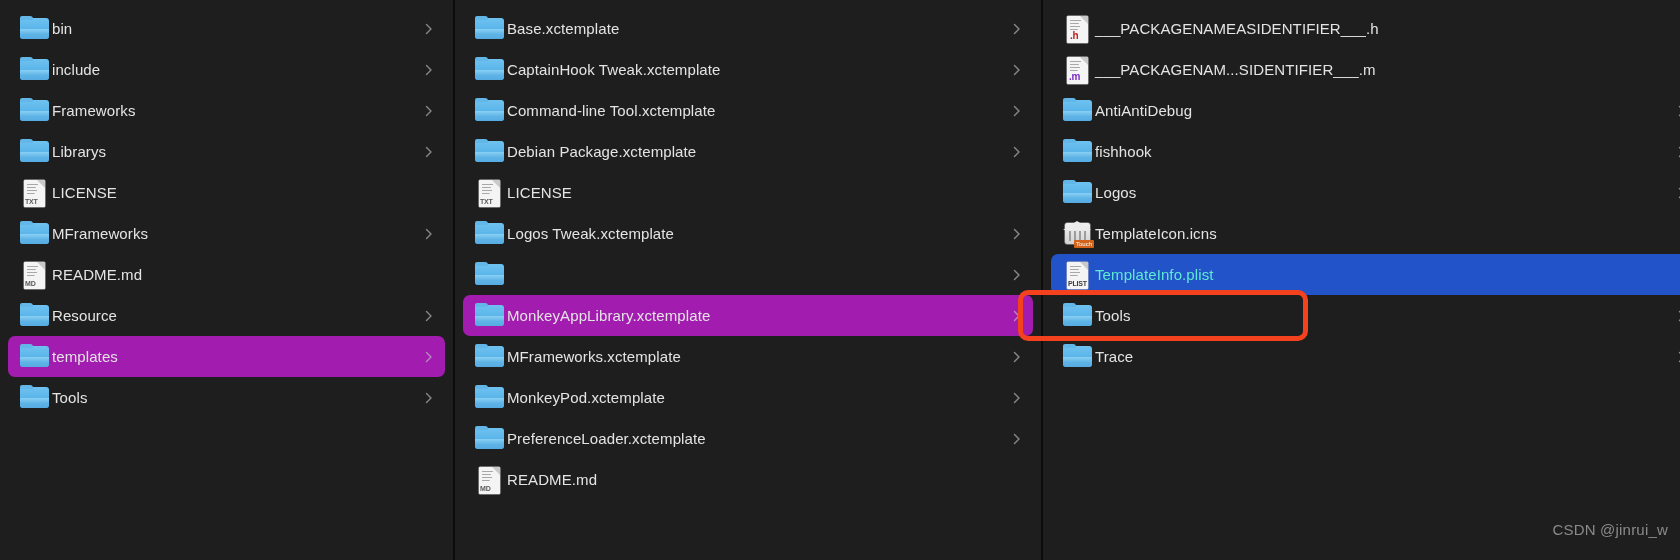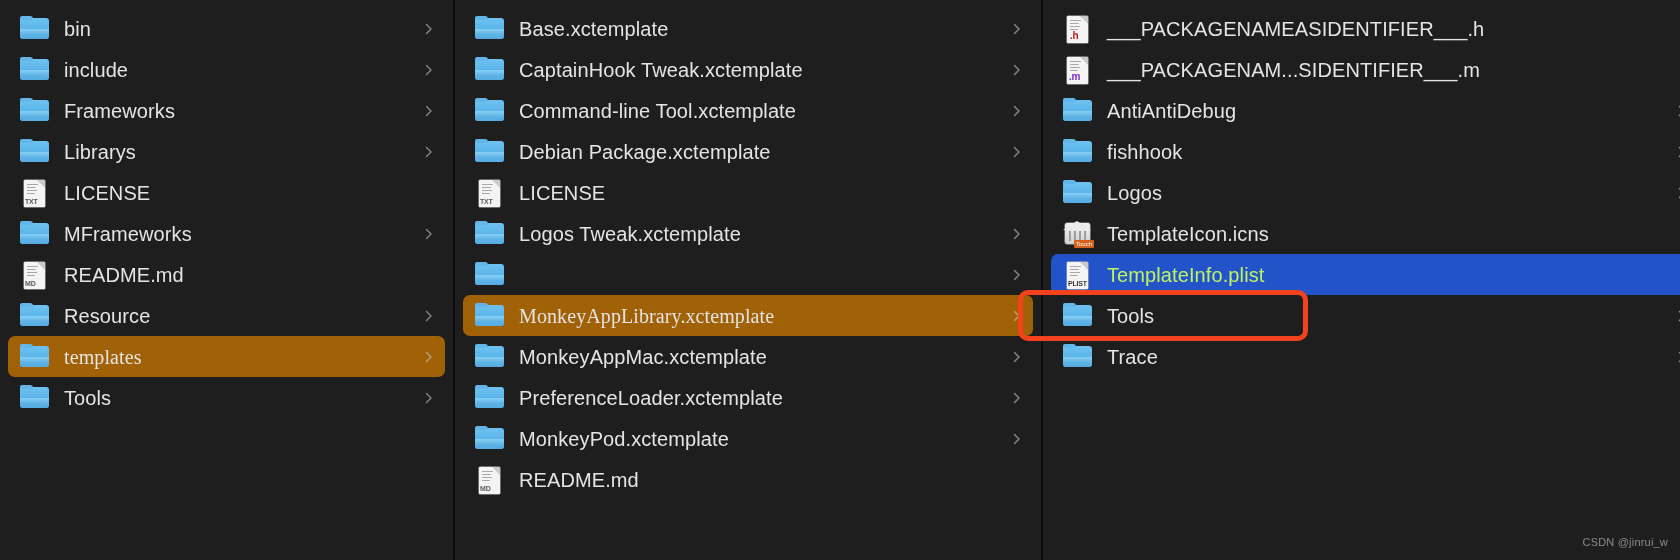--- a/index.html
+++ b/index.html
@@ -38,37 +38,36 @@
     position: relative;
     display: flex;
     align-items: center;
     height: 41px;
     margin: 0 8px;
     padding: 0 0 0 12px;
     border-radius: 7px;
     box-sizing: border-box;
   }
   .row.selected-gray {
-    background: #a16207;
-    font-family: Liberation Serif, serif;
+    background: #a21caf;
   }
   .row.selected-blue {
     background: #2353c8;
     margin-right: 12px;
   }
   .row .name {
-    font-size: 20px;
+    font-size: 15px;
     color: #e4e4e4;
     letter-spacing: 0.1px;
     white-space: nowrap;
     line-height: 1;
-    margin-left: 14px;
+    margin-left: 2px;
     overflow: visible;
   }
-  .row.selected-blue .name { color: #bef264; }
+  .row.selected-blue .name { color: #5eead4; }
 
   .chev {
     position: absolute;
     right: 10px;
     top: 50%;
     transform: translateY(-50%);
     width: 12px;
     height: 12px;
     opacity: 0.62;
   }
@@ -189,22 +188,22 @@
     position: absolute;
     border: 5px solid #f4411e;
     border-radius: 10px;
     pointer-events: none;
     box-sizing: border-box;
   }
 
   #watermark {
     position: absolute;
     right: 12px;
-    bottom: 12px;
-    font-size: 11px;
+    bottom: 22px;
+    font-size: 15px;
     color: #8a8a8a;
     font-family: "Liberation Sans", sans-serif;
     letter-spacing: 0.2px;
   }
 </style>
 </head>
 <body>
 
 <div id="app">
   <div class="columns">
@@ -399,43 +398,43 @@
           <span class="chev">
             <svg width="12" height="12" viewBox="0 0 12 12">
               <path d="M3.5 1.5 L8 6 L3.5 10.5" fill="none" stroke="#c9c9c9" stroke-width="1.4" stroke-linecap="round" stroke-linejoin="round"></path>
             </svg>
           </span>
         </div>
         <div class="row">
           <span class="ic folder">
             <span class="sheen"></span>
           </span>
-          <span class="name">MonkeyAppMac.xctemplate</span>
+          <span class="name">MFrameworks.xctemplate</span>
+          <span class="chev">
+            <svg width="12" height="12" viewBox="0 0 12 12">
+              <path d="M3.5 1.5 L8 6 L3.5 10.5" fill="none" stroke="#c9c9c9" stroke-width="1.4" stroke-linecap="round" stroke-linejoin="round"></path>
+            </svg>
+          </span>
+        </div>
+        <div class="row">
+          <span class="ic folder">
+            <span class="sheen"></span>
+          </span>
+          <span class="name">MonkeyPod.xctemplate</span>
           <span class="chev">
             <svg width="12" height="12" viewBox="0 0 12 12">
               <path d="M3.5 1.5 L8 6 L3.5 10.5" fill="none" stroke="#c9c9c9" stroke-width="1.4" stroke-linecap="round" stroke-linejoin="round"></path>
             </svg>
           </span>
         </div>
         <div class="row">
           <span class="ic folder">
             <span class="sheen"></span>
           </span>
           <span class="name">PreferenceLoader.xctemplate</span>
-          <span class="chev">
-            <svg width="12" height="12" viewBox="0 0 12 12">
-              <path d="M3.5 1.5 L8 6 L3.5 10.5" fill="none" stroke="#c9c9c9" stroke-width="1.4" stroke-linecap="round" stroke-linejoin="round"></path>
-            </svg>
-          </span>
-        </div>
-        <div class="row">
-          <span class="ic folder">
-            <span class="sheen"></span>
-          </span>
-          <span class="name">MonkeyPod.xctemplate</span>
           <span class="chev">
             <svg width="12" height="12" viewBox="0 0 12 12">
               <path d="M3.5 1.5 L8 6 L3.5 10.5" fill="none" stroke="#c9c9c9" stroke-width="1.4" stroke-linecap="round" stroke-linejoin="round"></path>
             </svg>
           </span>
         </div>
         <div class="row">
           <span class="ic doc">
             <span class="page"></span>
             <span class="fold"></span>

